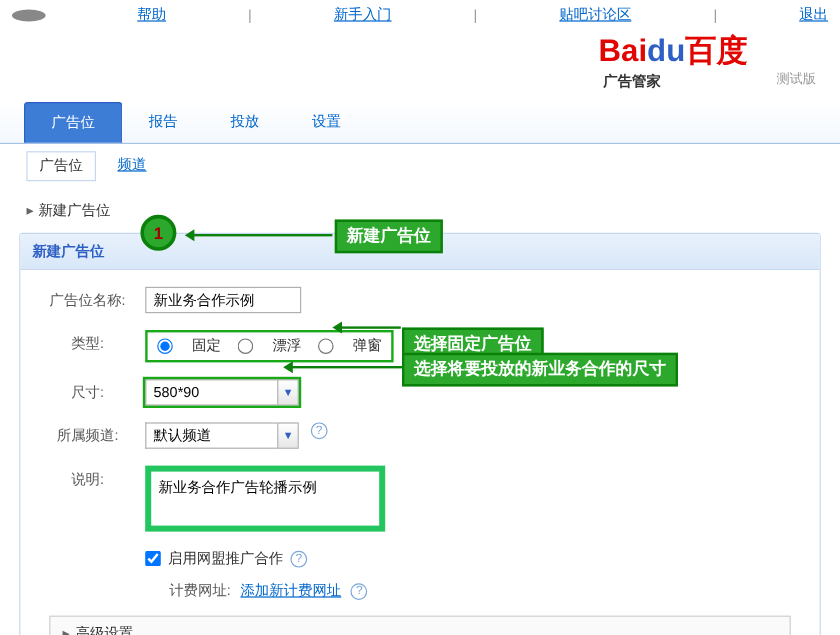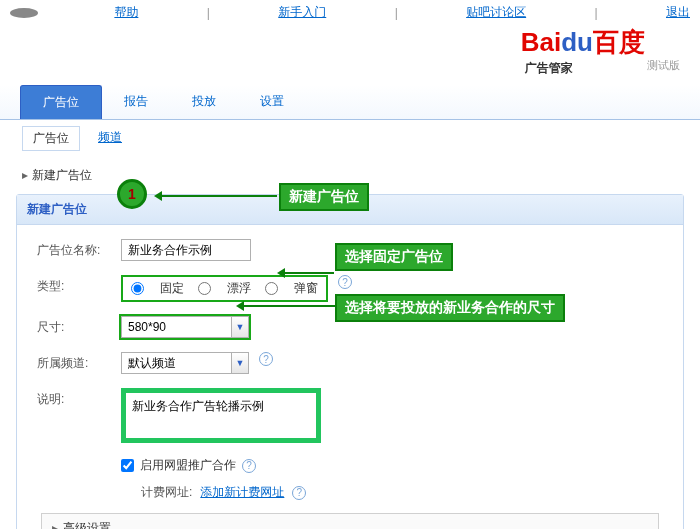--- a/index.html
+++ b/index.html
@@ -8,39 +8,39 @@
 
 .topbar { display: flex; justify-content: space-between; align-items: center; gap: 8px; padding: 4px 10px; color: #0066cc; }
 .topbar .swoosh { width: 28px; height: 10px; background: #888; border-radius: 50%; margin-right: 8px; }
 .topbar span { color: #999; }
 
 .logo-row { display: flex; align-items: flex-end; padding: 0 20px 8px 20px; justify-content: flex-end; }
 .logo { font-size: 26px; font-weight: bold; }
 .logo .bai { color: #e10601; }
 .logo .du { color: #2d5fc4; }
 .logo-sub { font-size: 12px; color: #333; margin-left: 4px; }
-.beta { font-size: 11px; color: #999; margin-left: 2px; margin-bottom: 4px; }
+.beta { font-size: 11px; color: #999; margin-left: 24px; margin-bottom: 4px; }
 
 .nav-main { display: flex; border-bottom: 1px solid #a5c2e6; background: linear-gradient(#fff, #f3f8fe); padding-left: 20px; }
 .nav-main .tab { padding: 8px 22px; color: #0066cc; cursor: pointer; }
 .nav-main .tab.active { background: #3d7dd6; color: #fff; border: 1px solid #2d5fc4; border-bottom: none; border-radius: 3px 3px 0 0; }
 
 .subnav { display: flex; padding: 6px 22px; gap: 18px; }
 .subnav .sub { padding: 3px 10px; border: 1px solid #c6d8ef; background: #fff; color: #333; cursor: pointer; }
 .subnav a { color: #0066cc; padding: 3px 0; text-decoration: underline; }
 
 .breadcrumb { padding: 10px 22px; font-size: 12px; }
 .breadcrumb::before { content: "▸"; color: #666; margin-right: 4px; }
 
 .panel { margin: 0 16px 10px 16px; border: 1px solid #c6d8ef; border-radius: 3px; position: relative; }
 .panel-header { background: linear-gradient(#e8f1fc, #d8e7f8); padding: 6px 10px; color: #2d5fc4; font-weight: bold; border-bottom: 1px solid #c6d8ef; }
 
 .form-area { padding: 14px 20px; position: relative; }
 .form-row { display: flex; align-items: flex-start; margin-bottom: 14px; }
-.form-row label { width: 72px; text-align: left; color: #555; padding-top: 3px; }
+.form-row label { width: 72px; text-align: center; color: #555; padding-top: 3px; }
 .form-row .ctrl { margin-left: 12px; display: flex; align-items: flex-start; gap: 10px; }
 .form-row input[type=text] { border: 1px solid #b0b0b0; padding: 3px 6px; width: 130px; font-size: 12px; }
 .form-row textarea { border: 5px solid #22c55e; padding: 5px 6px; width: 200px; height: 55px; font-size: 12px; resize: none; }
 .radio-group { border: 2px solid #18a818; padding: 3px 8px; display: flex; gap: 14px; align-items: center; }
 .radio-item { display: flex; align-items: center; gap: 16px; }
 .help { display: inline-flex; width: 14px; height: 14px; border: 1px solid #7aa6d8; border-radius: 50%; color: #7aa6d8; justify-content: center; align-items: center; font-size: 10px; cursor: pointer; }
 .combo { position: relative; display: inline-flex; }
 .combo input { width: 110px !important; border-right: none !important; }
 .combo .arrow { width: 18px; border: 1px solid #b0b0b0; background: linear-gradient(#fff,#e6e6e6); display: flex; align-items: center; justify-content: center; color: #2d5fc4; cursor: pointer; font-size: 9px; }
 .combo.boxed { outline: 2px solid #18a818; }
@@ -166,18 +166,18 @@
 
     <div class="collapse-bar">高级设置</div>
   </div>
 
   <div class="annot-layer">
     <div class="badge-circle" style="left:100px; top:-16px;">1</div>
     <div class="arrow-line" style="left:140px; top:0px; width:120px;"></div>
     <div class="callout" style="left:262px; top:-12px;">新建广告位</div>
 
     <div class="arrow-line" style="left:263px; top:77px; width:54px;"></div>
-    <div class="callout" style="left:318px; top:48px;">选择固定广告位</div>
+    <div class="callout" style="left:318px; top:78px;">选择固定广告位</div>
 
     <div class="arrow-line" style="left:222px; top:110px; width:96px;"></div>
     <div class="callout" style="left:318px; top:99px;">选择将要投放的新业务合作的尺寸</div>
   </div>
 </div>
 
 </body></html>

